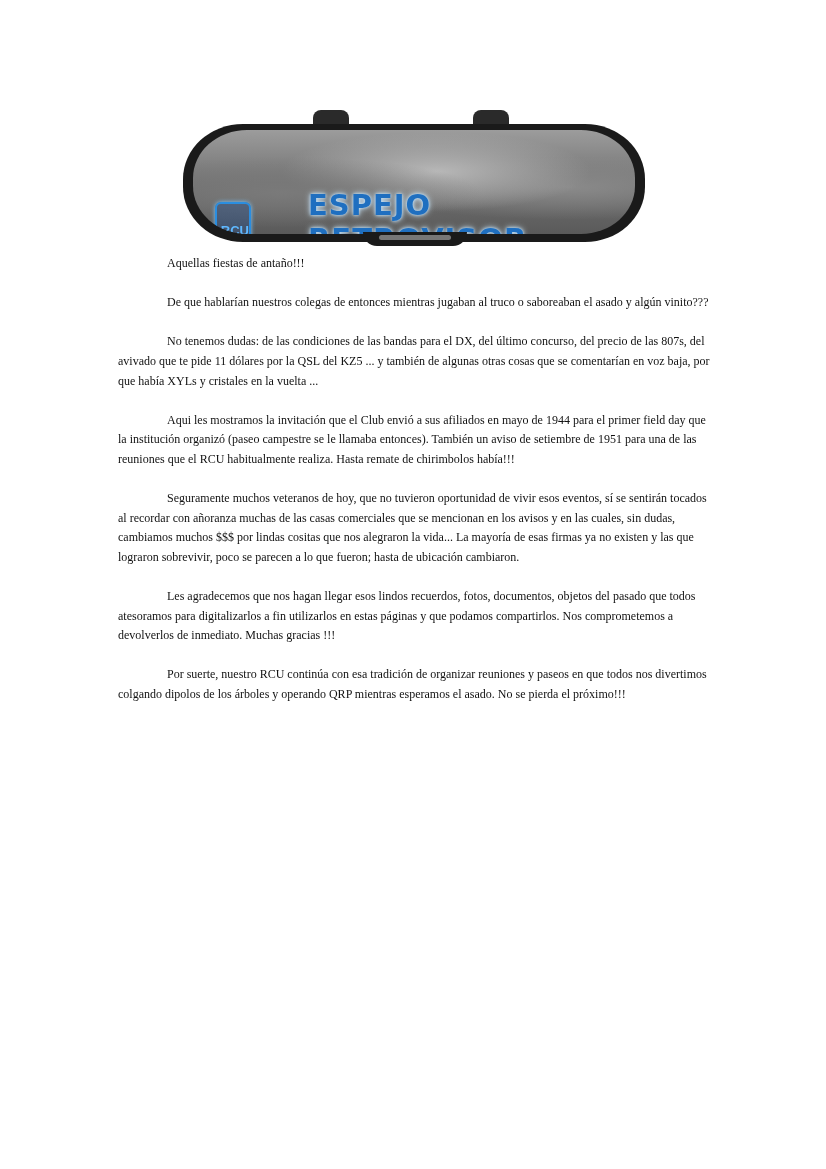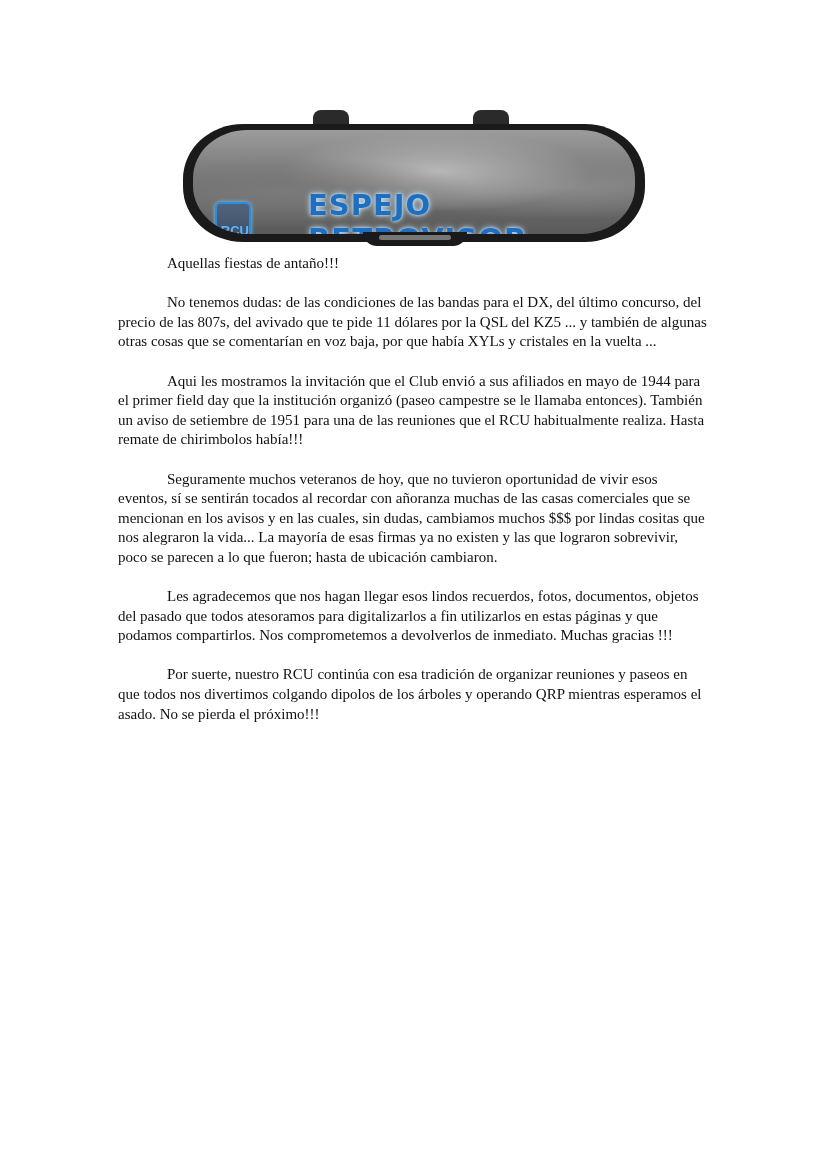--- a/index.html
+++ b/index.html
@@ -28,21 +28,21 @@
     position: absolute; left: 22px; top: 32px; width: 32px; height: 52px;
     border: 2px solid #2a8ee0; border-radius: 6px 6px 16px 16px; background: rgba(20,70,140,0.35);
     color: #5fb8ff; font-family: "Liberation Sans", sans-serif; font-size: 13px; font-weight: bold;
     display: flex; align-items: center; justify-content: flex-end; box-shadow: 0 0 4px #7cc8ff; margin-top: 40px;
   }
   .banner-title {
     position: absolute; left: 115px; top: 58px; font-family: "DejaVu Sans", sans-serif; font-size: 29px;
     font-weight: bold; letter-spacing: 1px; color: #1f6fc0;
     text-shadow: 0 0 3px #bfe4ff, 0 0 6px #cfe9ff;
   }
-  .content { position: absolute; left: 118px; top: 254px; width: 592px; font-size: 15px; line-height: 19.6px; }
+  .content { position: absolute; left: 118px; top: 254px; width: 592px; font-size: 12px; line-height: 19.6px; }
   .content p { margin: 0 0 19.6px 0; text-indent: 49px; }
 </style>
 </head>
 <body>
 
 <div class="banner">
   <div class="mount left"></div>
   <div class="mount right"></div>
   <div class="mirror-body"></div>
   <div class="mirror-glass">
@@ -51,18 +51,19 @@
     </div>
     <div class="banner-title">ESPEJO RETROVISOR</div>
   </div>
   <div class="bottom-bump">
     <div class="controls"></div>
   </div>
 </div>
 
 <div class="content">
   <p>Aquellas fiestas de antaño!!!</p>
+  <p>De que hablarían nuestros colegas de entonces mientras jugaban al truco o saboreaban el asado y algún vinito???</p>
   <p>No tenemos dudas: de las condiciones de las bandas para el DX, del último concurso, del precio de las 807s, del avivado que te pide 11 dólares por la QSL del KZ5 ... y también de algunas otras cosas que se comentarían en voz baja, por que había XYLs y cristales en la vuelta ...</p>
   <p>Aqui les mostramos la invitación que el Club envió a sus afiliados en mayo de 1944 para el primer field day que la institución organizó (paseo campestre se le llamaba entonces).  También un aviso de setiembre de 1951 para una de las reuniones que el RCU habitualmente realiza.  Hasta remate de chirimbolos había!!!</p>
   <p>Seguramente muchos veteranos de hoy, que no tuvieron oportunidad de vivir esos eventos, sí se sentirán tocados al recordar con añoranza muchas de las casas comerciales que se mencionan en los avisos y en las cuales, sin dudas, cambiamos muchos $$$ por lindas cositas que nos alegraron la vida...  La mayoría de esas firmas ya no existen y las que lograron sobrevivir, poco se parecen a lo que fueron; hasta de ubicación cambiaron.</p>
   <p>Les agradecemos que nos hagan llegar esos lindos recuerdos, fotos, documentos, objetos del pasado que todos atesoramos para digitalizarlos a fin utilizarlos en estas páginas y que podamos compartirlos. Nos comprometemos a devolverlos de inmediato. Muchas gracias !!!</p>
   <p>Por suerte, nuestro RCU continúa con esa tradición de organizar reuniones y paseos en que todos nos divertimos colgando dipolos de los árboles y operando QRP mientras esperamos el asado.  No se pierda el próximo!!!</p>
 </div>
 
 </body></html>

